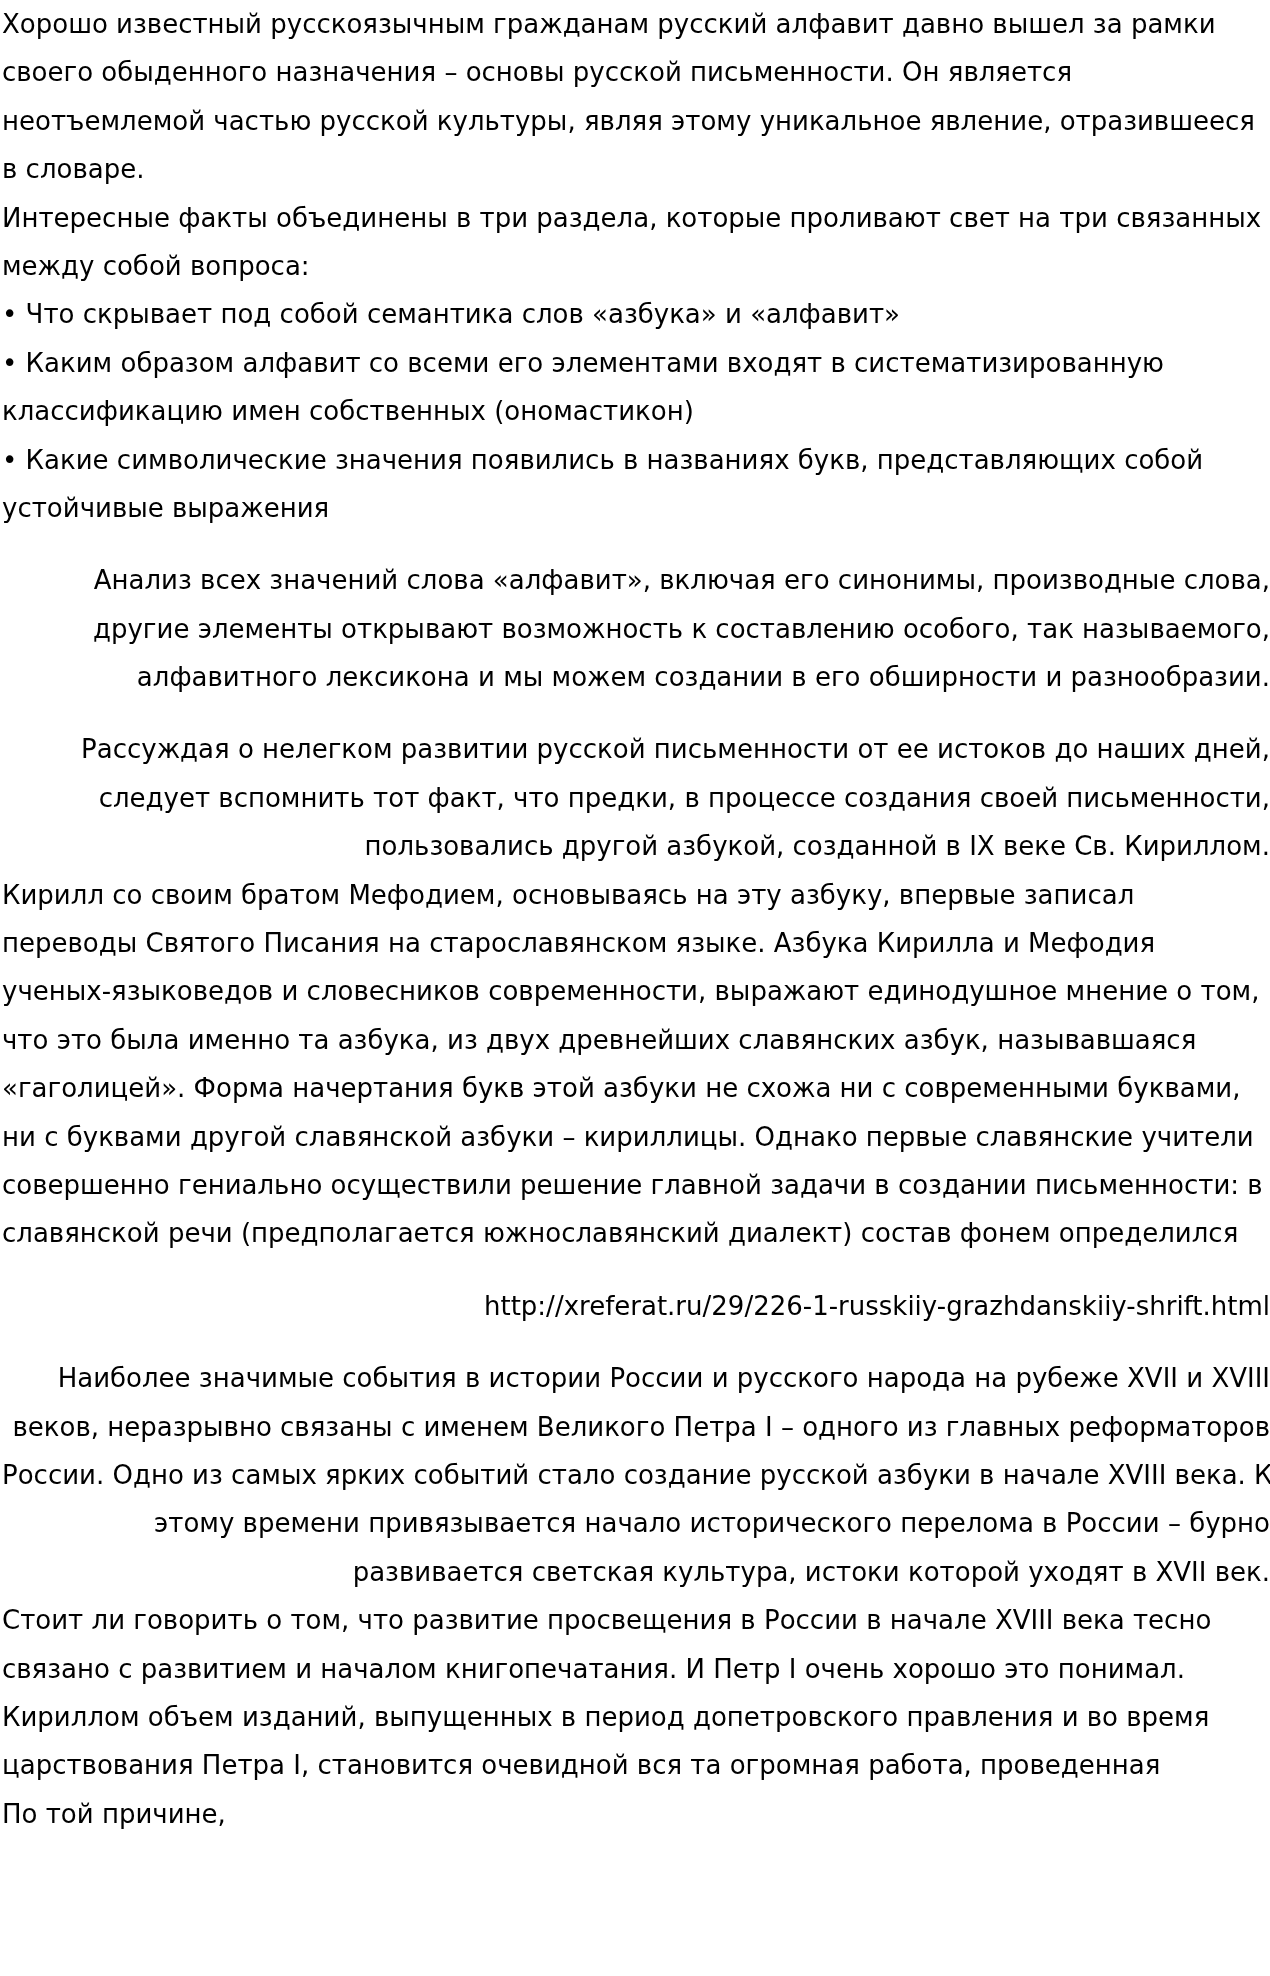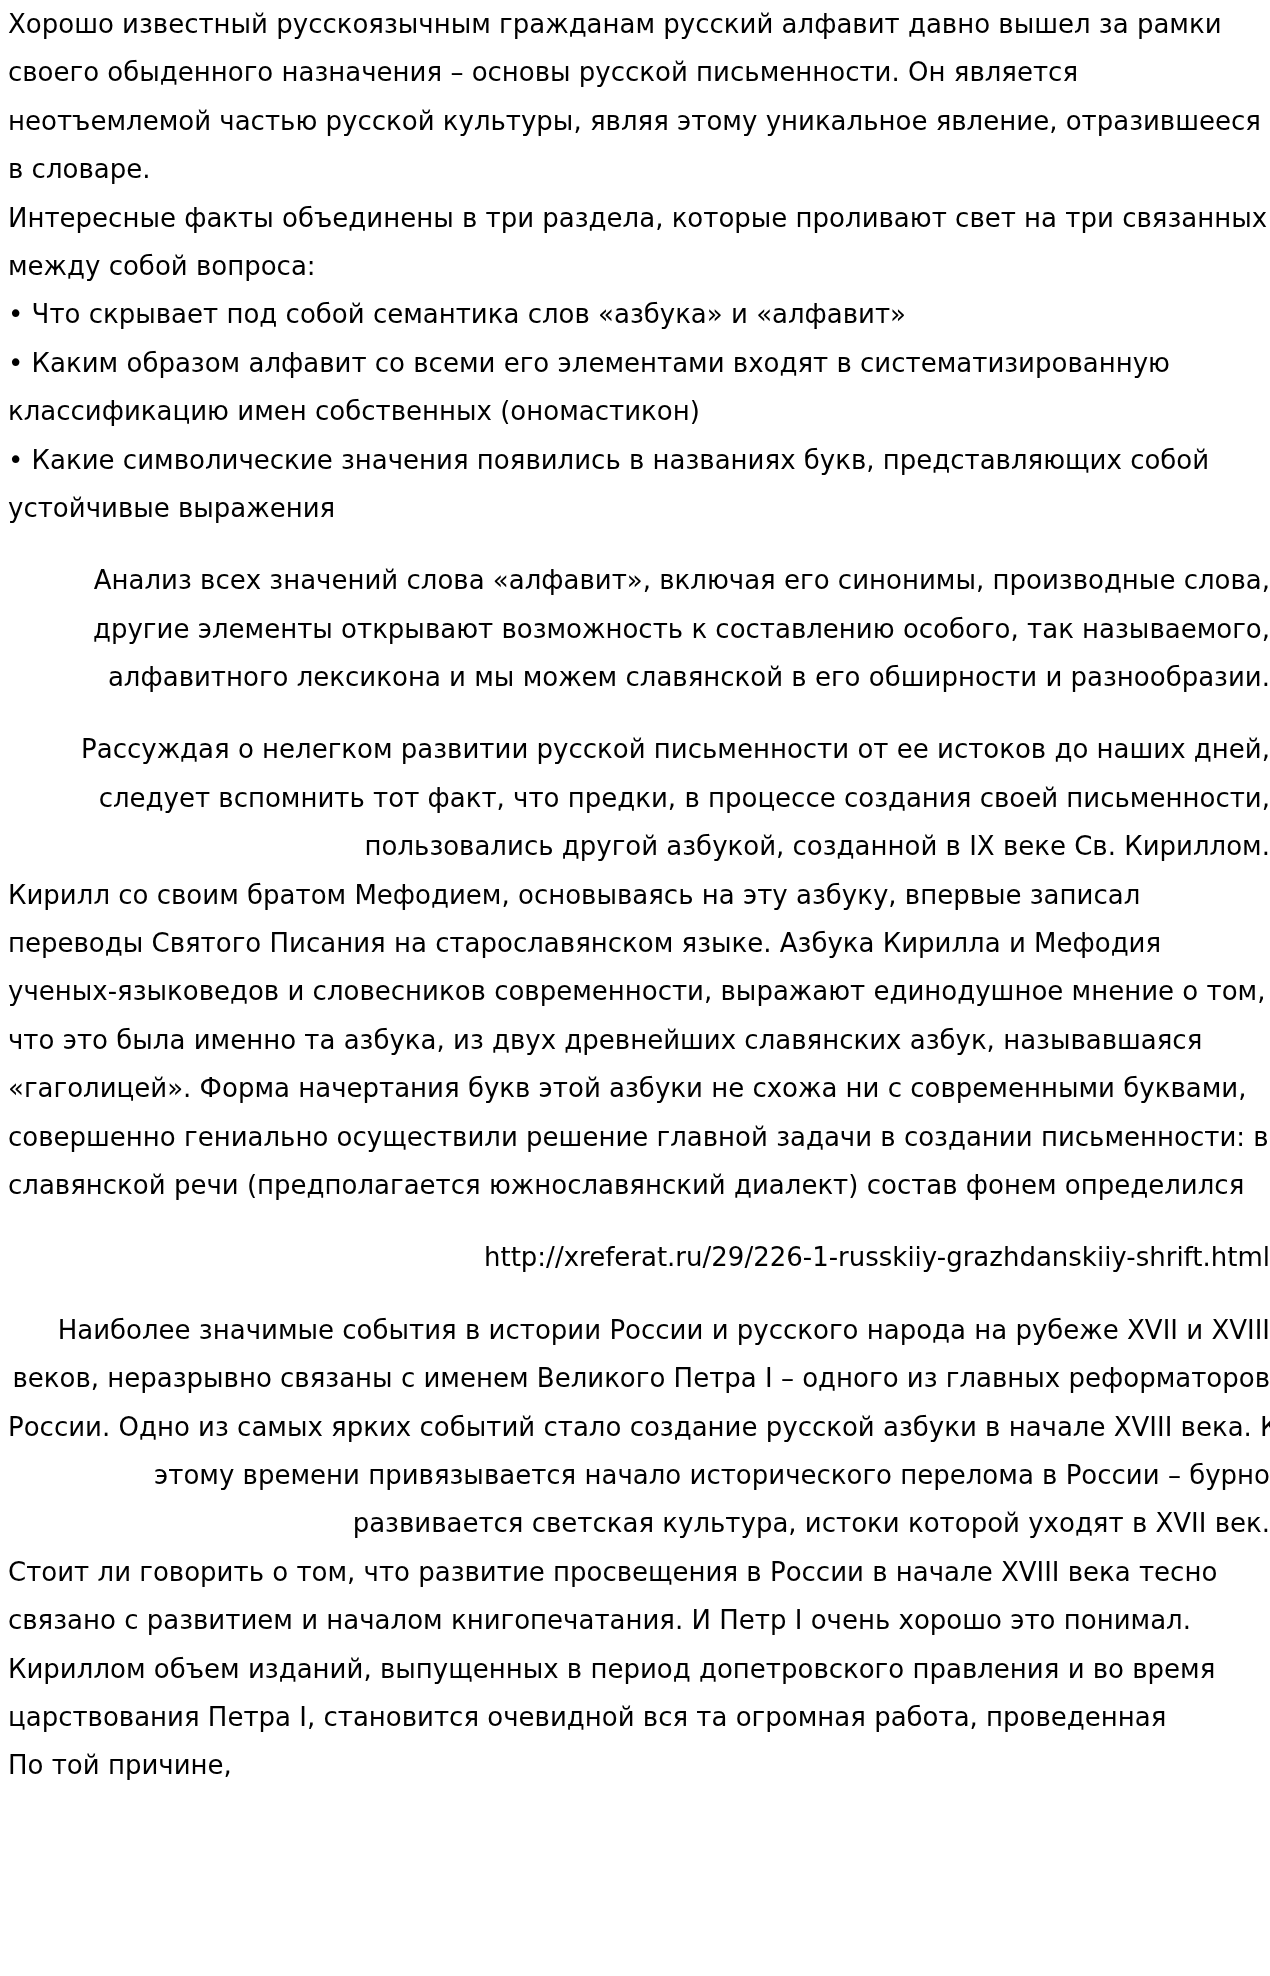--- a/index.html
+++ b/index.html
@@ -10,21 +10,21 @@
   .page {
     position: relative;
     width: 1270px;
     height: 1976px;
     overflow: hidden;
     background: #ffffff;
     color: #000000;
     font-family: "DejaVu Sans", "Liberation Sans", sans-serif;
     font-size: 26px;
     line-height: 48.4px;
-    padding-left: 8px;
+    padding-left: 2px;
     box-sizing: border-box;
   }
   .block {
     margin: 0;
   }
   .block.gap {
     margin-top: 24px;
     text-align: right;
   }
   .line {
@@ -54,33 +54,34 @@
         <div class="line">• Каким образом алфавит со всеми его элементами входят в систематизированную</div>
         <div class="line">классификацию имен собственных (ономастикон)</div>
       </div>
       <div class="block">
         <div class="line">• Какие символические значения появились в названиях букв, представляющих собой</div>
         <div class="line">устойчивые выражения</div>
       </div>
       <div class="block gap">
         <div class="line">Анализ всех значений слова «алфавит», включая его синонимы, производные слова,</div>
         <div class="line">другие элементы открывают возможность к составлению особого, так называемого,</div>
-        <div class="line">алфавитного лексикона и мы можем славянской в его обширности и разнообразии.</div>
+        <div class="line">алфавитного лексикона и мы можем создании в его обширности и разнообразии.</div>
       </div>
       <div class="block gap">
         <div class="line">Рассуждая о нелегком развитии русской письменности от ее истоков до наших дней,</div>
         <div class="line">следует вспомнить тот факт, что предки, в процессе создания своей письменности,</div>
         <div class="line">пользовались другой азбукой, созданной в IX веке Св. Кириллом.</div>
       </div>
       <div class="block">
         <div class="line">Кирилл со своим братом Мефодием, основываясь на эту азбуку, впервые записал</div>
         <div class="line">переводы Святого Писания на старославянском языке. Азбука Кирилла и Мефодия</div>
         <div class="line">ученых-языковедов и словесников современности, выражают единодушное мнение о том,</div>
         <div class="line">что это была именно та азбука, из двух древнейших славянских азбук, называвшаяся</div>
         <div class="line">«гаголицей». Форма начертания букв этой азбуки не схожа ни с современными буквами,</div>
+        <div class="line">ни с буквами другой славянской азбуки – кириллицы. Однако первые славянские учители</div>
         <div class="line">совершенно гениально осуществили решение главной задачи в создании письменности: в</div>
         <div class="line">славянской речи (предполагается южнославянский диалект) состав фонем определился</div>
       </div>
       <div class="block gap">
         <div class="line">http://xreferat.ru/29/226-1-russkiiy-grazhdanskiiy-shrift.html</div>
       </div>
       <div class="block gap">
         <div class="line">Наиболее значимые события в истории России и русского народа на рубеже XVII и XVIII</div>
         <div class="line">веков, неразрывно связаны с именем Великого Петра I – одного из главных реформаторов</div>
         <div class="line">России. Одно из самых ярких событий стало создание русской азбуки в начале XVIII века. К</div>

